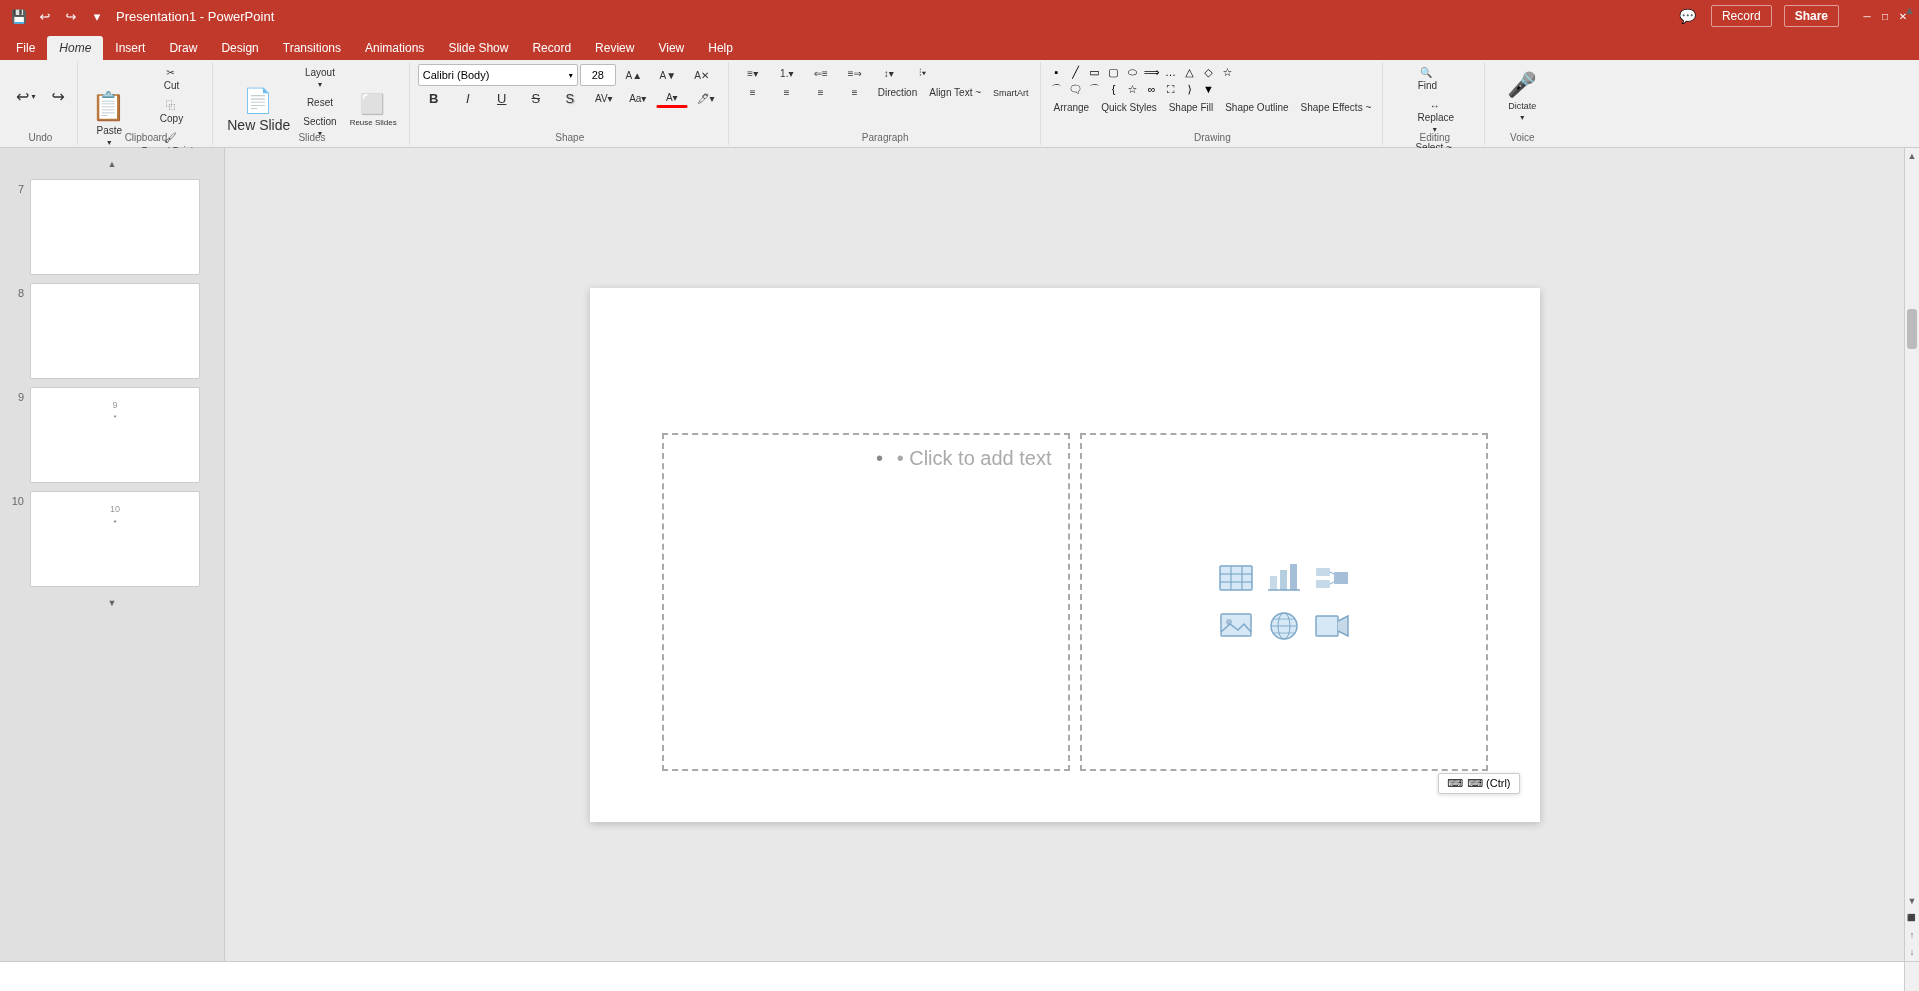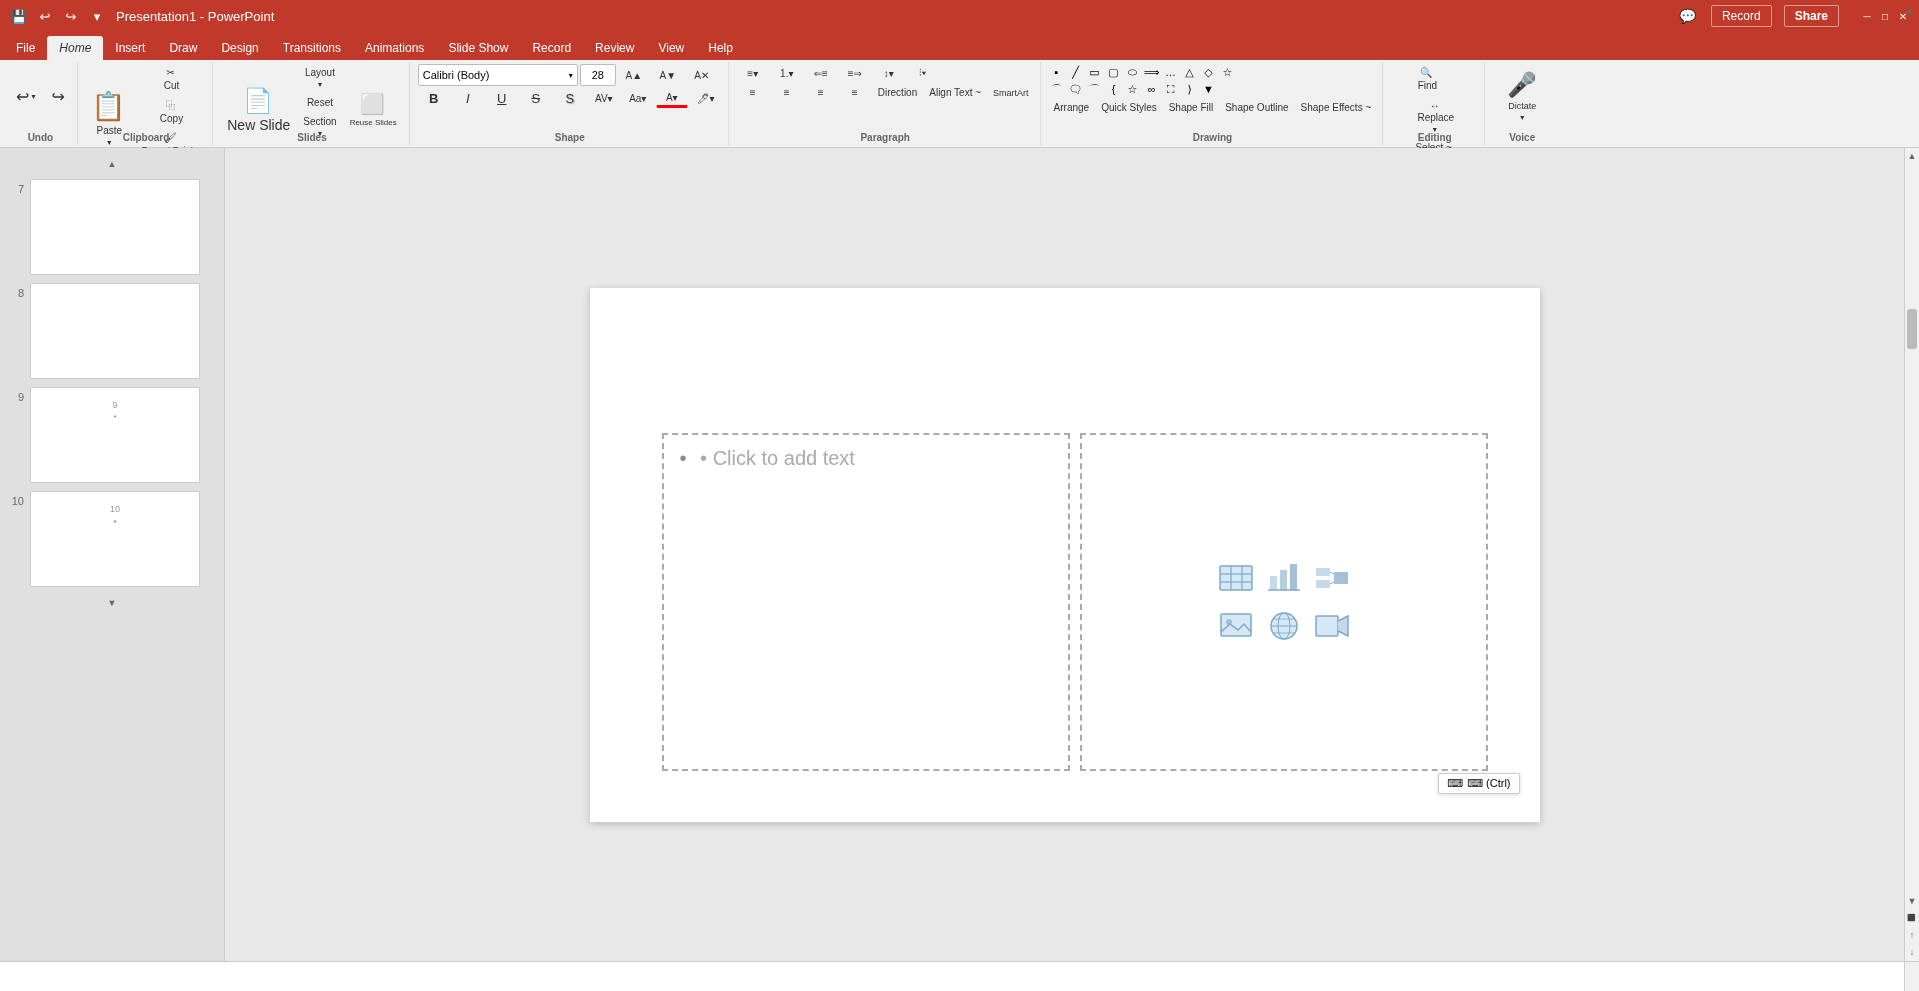--- a/index.html
+++ b/index.html
@@ -76,21 +76,20 @@
       min-width: 40px;
       position: relative;
     }
     .ribbon-group:last-child { border-right: none; }
     .ribbon-group-label {
       font-size: 10px;
       color: #666;
       position: absolute;
       bottom: 2px;
       white-space: nowrap;
-      font-weight: bold;
     }
     .ribbon-group-content {
       display: flex;
       flex-direction: row;
       align-items: center;
       gap: 2px;
       flex: 1;
       padding-bottom: 14px;
     }
     .ribbon-btn {
@@ -223,20 +222,21 @@
       width: 408px;
       height: 338px;
       border: 2px dashed #aaa;
       display: flex;
       flex-direction: column;
     }
     .text-placeholder-top {
       padding: 12px 16px;
       color: #888;
       font-size: 20px;
+      text-align: right;
     }
     .bullet-dot { margin-right: 8px; }
 
     
     .content-placeholder {
       position: absolute;
       top: 145px;
       left: 490px;
       width: 408px;
       height: 338px;

